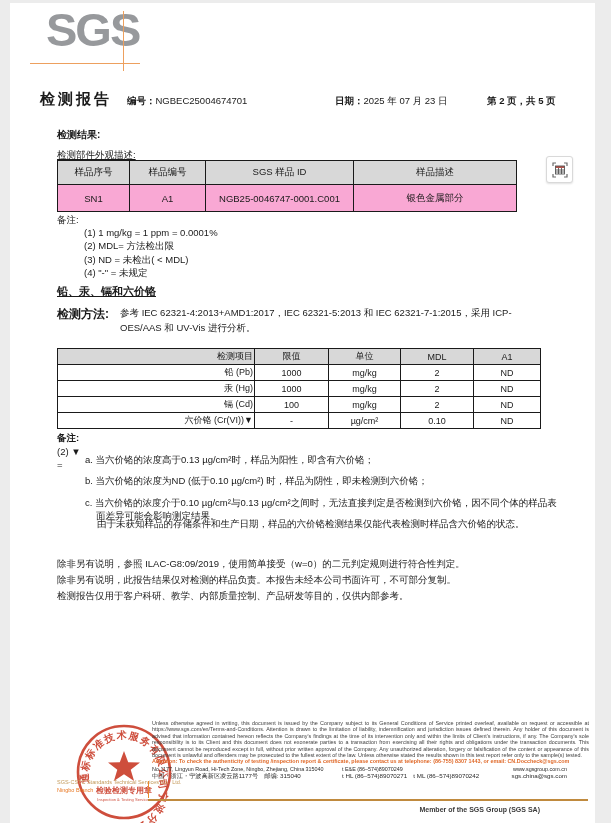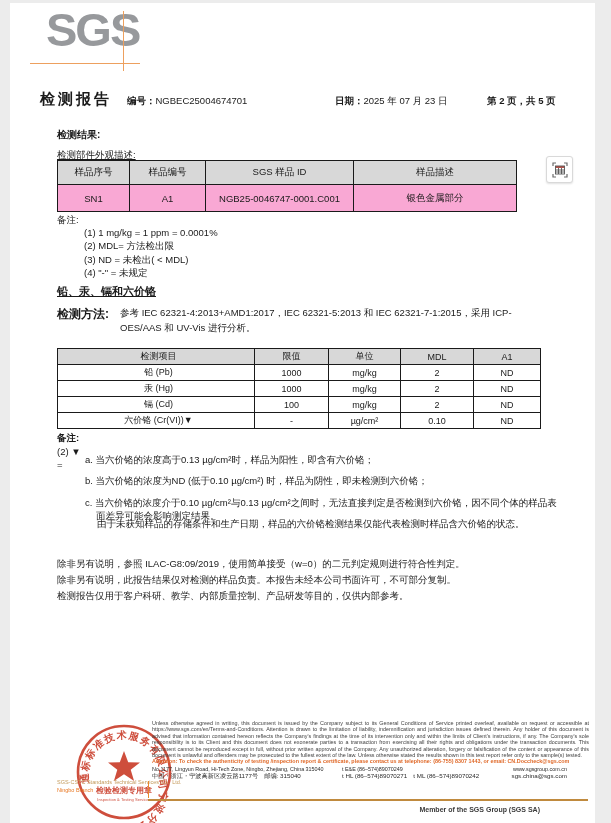--- a/index.html
+++ b/index.html
@@ -49,21 +49,21 @@
 
   #section2-heading{position:absolute;left:57px;top:284px;font-size:11px;font-weight:bold;
                     text-decoration:underline;}
   #method-label{position:absolute;left:57px;top:306px;font-size:12px;font-weight:bold;}
   #method-text{position:absolute;left:120px;top:306px;width:428px;font-size:9.5px;line-height:14.5px;}
 
   #result-table{position:absolute;left:57px;top:348px;width:484px;font-size:9px;
                 border:1.5px solid #1a1a1a;}
   #result-table th{height:13px;background:#d8d8d8;font-weight:normal;}
   #result-table td{height:13px;}
-  #result-table th:first-child,#result-table td:first-child{text-align:center;padding-left:6px;}
+  #result-table th:first-child,#result-table td:first-child{text-align:right;padding-left:6px;}
 
   #remarks{position:absolute;left:57px;top:431px;width:500px;font-size:9.5px;line-height:13.5px;}
   #remarks .remarks-label{font-weight:bold;}
   #remark2-row{display:flex;}
   #remark2-prefix{width:28px;flex:0 0 28px;}
   #remark2-items{flex:1;}
   #remark2-items div{padding-left:11px;text-indent:-11px;width:470px;margin-top:8px;}
   #storage-note{position:absolute;left:57px;top:518px;width:510px;font-size:9.5px;padding-left:40px;}
 
   #statements{position:absolute;left:57px;top:556px;width:510px;font-size:9.5px;line-height:16px;}

